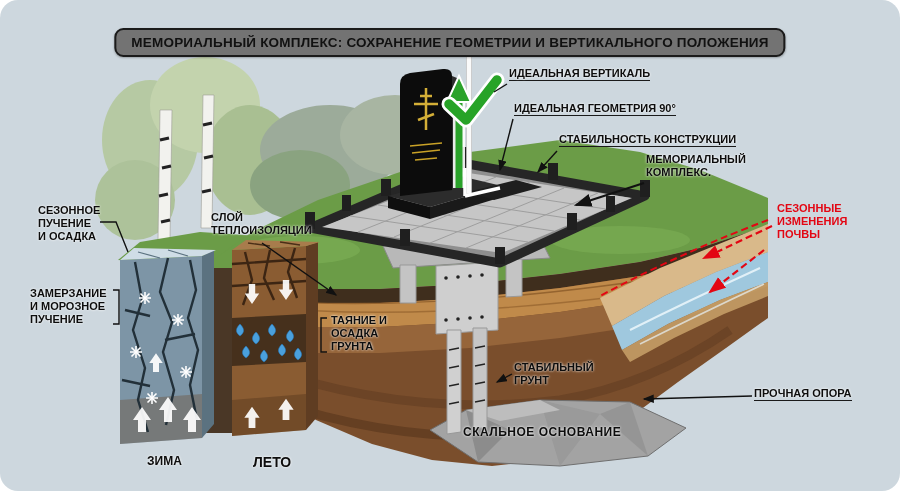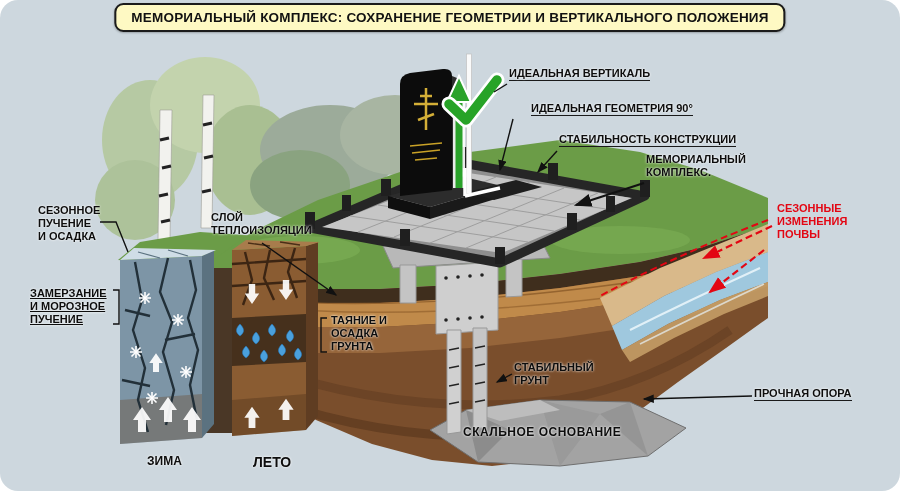--- a/index.html
+++ b/index.html
@@ -3,40 +3,40 @@
 <meta charset="utf-8">
 <style>
   html,body{margin:0;padding:0;background:#ffffff;}
   .canvas{
     position:relative;width:900px;height:491px;overflow:hidden;
     background:#cdd7de;border-radius:18px;
     font-family:"Liberation Sans",sans-serif;
   }
   .canvas svg{position:absolute;left:0;top:0;}
   .title-banner{
-    position:absolute;left:50%;top:3px;transform:translateX(-50%);
-    background:#fef9c3;border:2px solid #1b1b1b;border-radius:9px;
+    position:absolute;left:50%;top:28px;transform:translateX(-50%);
+    background:#737373;border:2px solid #1b1b1b;border-radius:9px;
     padding:5px 15px;font-size:13.5px;font-weight:bold;color:#111;
     white-space:nowrap;letter-spacing:.2px;box-shadow:0 1px 2px rgba(0,0,0,.25);
   }
   .lbl{
     position:absolute;font-size:11px;font-weight:bold;color:#0d0d0d;
     line-height:1.18;white-space:pre-line;
     text-shadow:0 0 3px rgba(255,255,255,.75),0 0 2px rgba(255,255,255,.6);
   }
   .u{border-bottom:1.6px solid #1a1a1a;padding-bottom:1px;}
   .red{color:#e30613;text-shadow:none;}
   #lbl-ideal-vertical{left:509px;top:67px;}
-  #lbl-ideal-geometry{left:514px;top:102px;margin-left:17px;}
+  #lbl-ideal-geometry{left:514px;top:102px;}
   #lbl-stability{left:559px;top:133px;}
   #lbl-memorial{left:646px;top:153px;}
   #lbl-seasonal-changes{left:777px;top:202px;}
   #lbl-seasonal-heave{left:38px;top:204px;}
   #lbl-insulation{left:211px;top:211px;}
-  #lbl-freezing{left:30px;top:287px;text-decoration:underline;}
+  #lbl-freezing{left:30px;top:287px;}
   #lbl-thaw{left:331px;top:314px;}
   #lbl-stable-soil{left:514px;top:361px;}
   #lbl-solid-support{left:754px;top:387px;}
   #lbl-bedrock{left:463px;top:425px;font-size:12px;letter-spacing:.5px;}
   #lbl-winter{left:147px;top:454px;font-size:12px;}
   #lbl-summer{left:253px;top:454px;font-size:14px;}
 </style>
 </head>
 <body>
 

